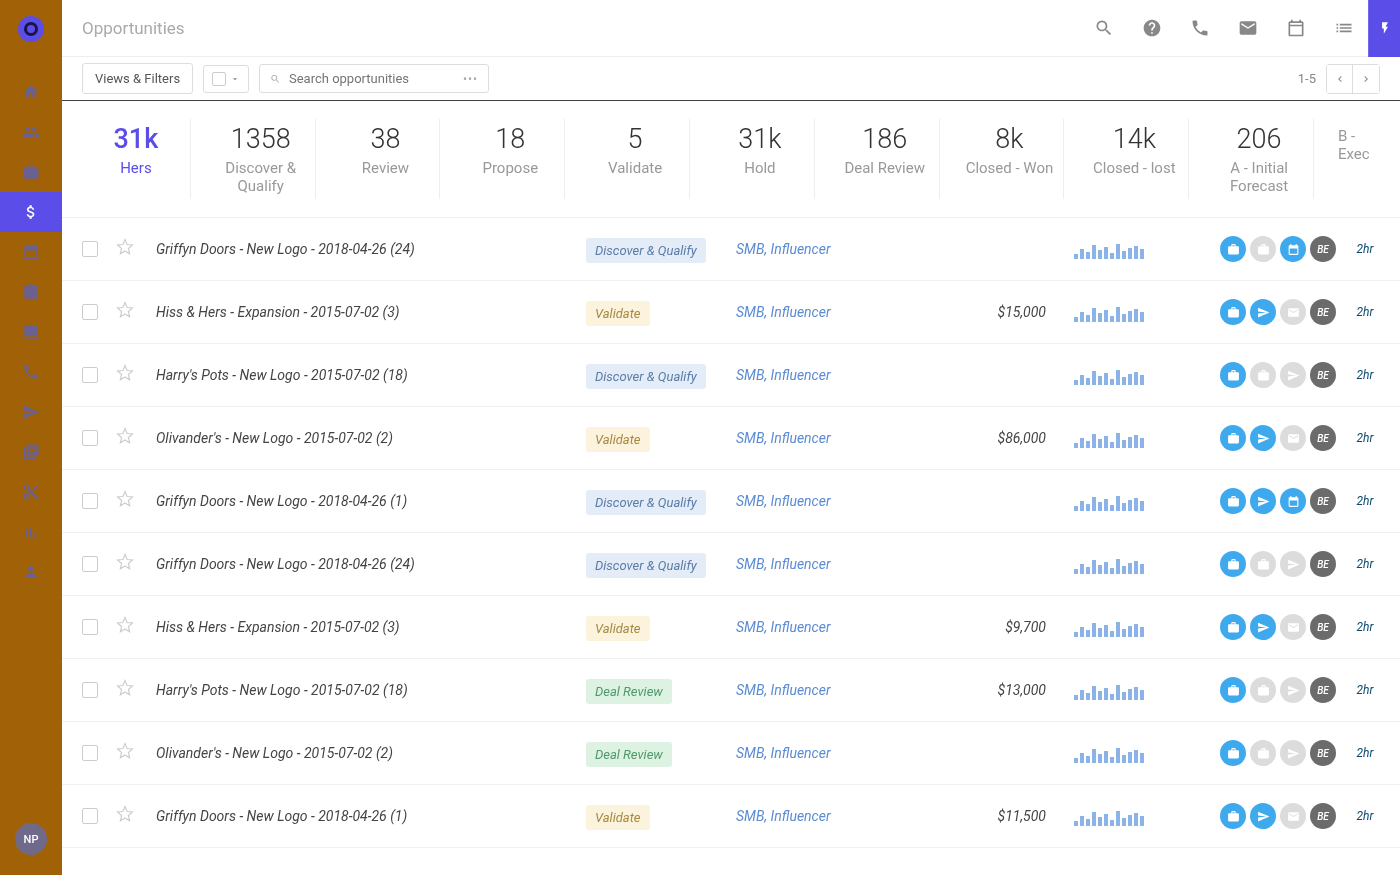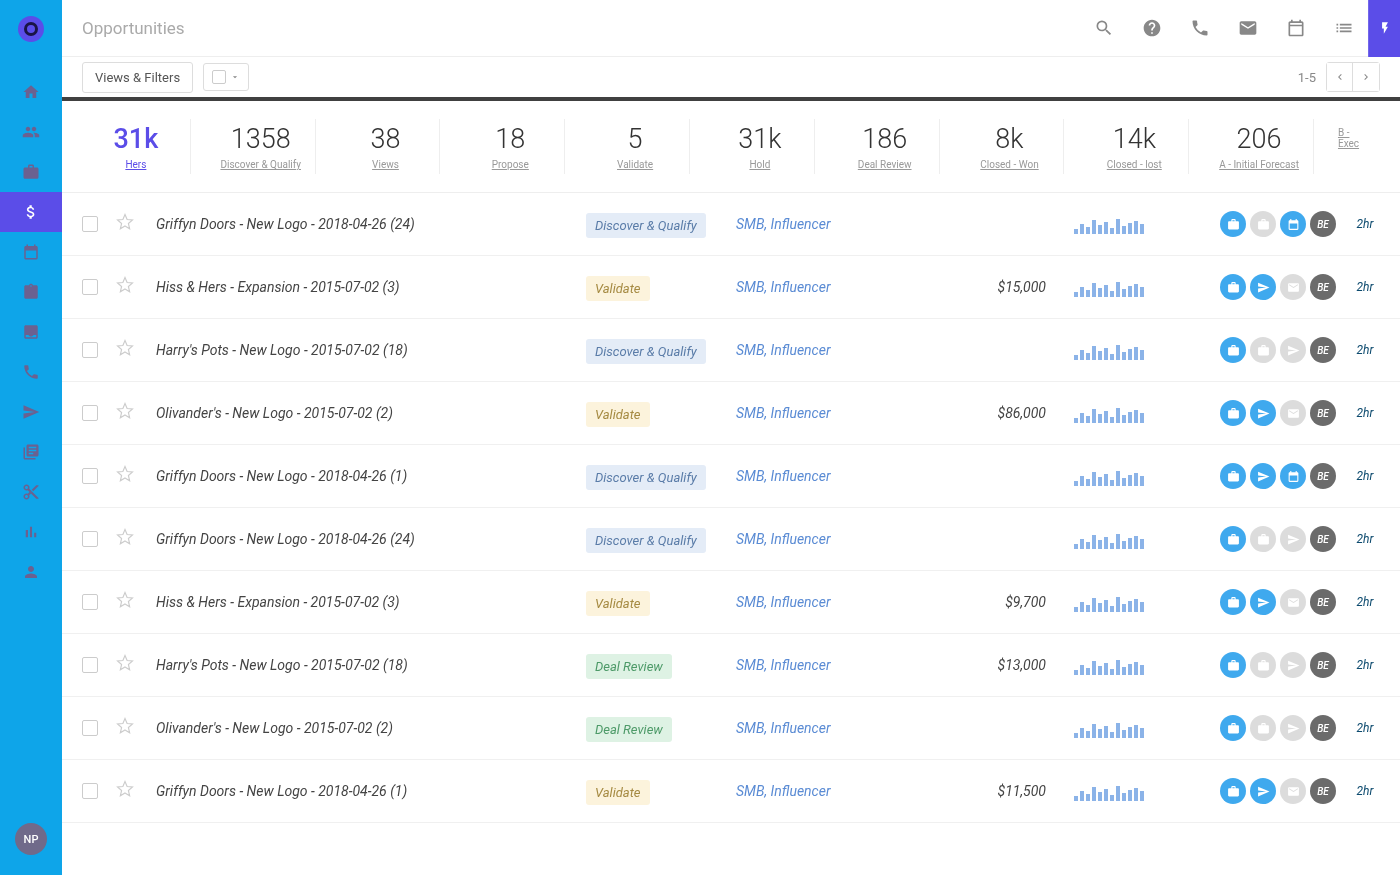--- a/index.html
+++ b/index.html
@@ -1,19 +1,19 @@
 <!DOCTYPE html>
 <html><head>
 <meta charset="utf-8">
 <style>
 * { margin: 0; padding: 0; box-sizing: border-box; font-family: -apple-system, BlinkMacSystemFont, 'Segoe UI', Roboto, sans-serif; }
 body { display: flex; height: 100vh; overflow: hidden; background: #fff; }
 
 
-.sidebar { width: 62px; background: #0ea5e9; display: flex; flex-direction: column; align-items: center; padding: 16px 0; flex-shrink: 0; position: relative; }
+.sidebar { width: 62px; background: #a16207; display: flex; flex-direction: column; align-items: center; padding: 16px 0; flex-shrink: 0; position: relative; }
 .logo { width: 26px; height: 26px; background: #5b4de8; border-radius: 50%; margin-bottom: 30px; display:flex;align-items:center;justify-content:center; }
 .logo-inner{width:14px;height:14px;border:3px solid #1a1445;border-radius:50%;}
 .nav-icon { width: 62px; height: 40px; display: flex; align-items: center; justify-content: center; cursor: pointer; }
 .nav-icon svg { fill: #6b6190; width: 18px; height: 18px; }
 .nav-icon.active { background: #5b4de8; }
 .nav-icon.active svg { fill: #fff; }
 .avatar-bottom { position: absolute; bottom: 20px; left: 50%; transform: translateX(-50%); width: 32px; height: 32px; background: #706a8a; border-radius: 50%; display:flex;align-items:center;justify-content:center;color:#fff;font-size:11px;font-weight:500;}
 
 
 .main { flex: 1; display: flex; flex-direction: column; overflow: hidden; }
@@ -22,21 +22,21 @@
 .topbar { height: 57px; display: flex; align-items: center; padding: 0 0 0 20px; border-bottom: 1px solid #eee; }
 .title { color: #aaa; font-size: 17px; font-weight: 400; }
 .topbar-right { margin-left: auto; display: flex; align-items: center; height: 100%; }
 .top-icon { width: 48px; display:flex; align-items:center; justify-content:center; }
 .top-icon svg { width: 20px; height: 20px; fill: #888; }
 .btn-opp { background: #5b4de8; color: #fff; padding: 0 20px; height: 57px; display: flex; align-items: center; font-size: 14px; font-weight: 500; cursor:pointer; border:none; }
 .bolt { width: 32px; height: 57px; background: #5b4de8; display:flex;align-items:center;justify-content:center; border-left: 1px solid rgba(255,255,255,0.15); }
 .bolt svg { fill:#fff; width:14px;height:14px;}
 
 
-.toolbar { height: 44px; display: flex; align-items: center; padding: 0 20px; gap: 10px; border-bottom: 4px solid #404040; }
+.toolbar { height: 44px; display: flex; align-items: center; padding: 0 20px; gap: 10px; border-bottom: 1px solid #404040; }
 .vf-btn { border: 1px solid #ddd; border-radius: 3px; padding: 7px 12px; font-size: 13px; color: #555; cursor:pointer; background:#fff; }
 .chk-btn { border: 1px solid #ddd; border-radius: 3px; padding: 6px 8px; display:flex; align-items:center; gap:4px; cursor:pointer; background:#fff; }
 .chk-btn .box{width:14px;height:14px;border:1px solid #ccc;border-radius:2px;}
 .chk-btn svg{width:10px;height:10px;fill:#888;}
 .search-wrap { border: 1px solid #ddd; border-radius: 3px; padding: 6px 10px; display:flex; align-items:center; gap:8px; width:230px; }
 .search-wrap svg{width:14px;height:14px;fill:#aaa;}
 .search-wrap input { border:none; outline:none; font-size:13px; flex:1; color:#555; }
 .dots3 { color:#aaa; font-size:12px; margin-left:auto; letter-spacing:1px;}
 .pager-wrap { margin-left:auto; display:flex; align-items:center; gap:10px; }
 .pager-label { font-size:13px; color:#888; }
@@ -45,21 +45,21 @@
 .pager-btns button:first-child{border-right:1px solid #ddd;}
 .pager-btns svg{width:12px;height:12px;fill:#888;}
 
 
 .stats { display: flex; padding: 18px 20px; overflow-x: hidden; border-bottom: 1px solid #eee; gap: 16px; }
 .stat { flex:1; text-align:center; border-right:1px solid #eee; padding: 4px 8px; min-width: 100px;}
 .stat:last-child{border-right:none;}
 .stat.cut { flex:0; min-width:50px; text-align:left; padding-left:8px;}
 .stat .num { font-size: 27px; font-weight: 300; color: #333; }
 .stat.first .num { color: #5b4de8; font-weight: 500; }
-.stat .lbl { font-size: 10px; color: #999; margin-top: 4px; text-decoration: underline; }
+.stat .lbl { font-size: 15px; color: #999; margin-top: 4px; }
 .stat.first .lbl { color: #5b4de8; }
 
 
 .rows { flex:1; overflow-y: hidden; font-style: italic; }
 .row { height: 63px; display: flex; align-items: center; padding: 0 20px; border-bottom: 1px solid #f0f0f0; }
 .row .cb { width: 16px; height:16px; border:1px solid #ccc; border-radius:2px; margin-right: 18px; cursor:pointer; }
 .row .star { margin-right: 22px; cursor:pointer; }
 .row .star svg{width:18px;height:18px;fill:none;stroke:#ccc;stroke-width:1.5;}
 .row .name { width: 430px; font-size: 14px; color: #444; }
 .row .stage { width: 150px; }
@@ -200,20 +200,27 @@
   </div>
 
   <div class="toolbar">
     <button class="vf-btn">Views &amp; Filters</button>
     <div class="chk-btn">
       <div class="box"></div>
       <svg viewBox="0 0 24 24">
           <path d="M7 10l5 5 5-5z"></path>
         </svg>
     </div>
+    <div class="search-wrap">
+      <svg viewBox="0 0 24 24">
+          <path d="M15.5 14h-.79l-.28-.27A6.47 6.47 0 0016 9.5 6.5 6.5 0 109.5 16c1.61 0 3.09-.59 4.23-1.57l.27.28v.79l5 4.99L20.49 19l-4.99-5zm-6 0C7.01 14 5 11.99 5 9.5S7.01 5 9.5 5 14 7.01 14 9.5 11.99 14 9.5 14z"></path>
+        </svg>
+      <input placeholder="Search opportunities" style="">
+      <span class="dots3">•••</span>
+    </div>
     <div class="pager-wrap">
       <span class="pager-label">1-5</span>
       <div class="pager-btns">
         <button>
             <svg viewBox="0 0 24 24">
               <path d="M15.41 7.41L14 6l-6 6 6 6 1.41-1.41L10.83 12z"></path>
             </svg>
           </button>
         <button>
             <svg viewBox="0 0 24 24">
@@ -228,21 +235,21 @@
       <div class="stat first">
         <div class="num">31k</div>
         <div class="lbl">Hers</div>
       </div>
       <div class="stat">
         <div class="num">1358</div>
         <div class="lbl">Discover &amp; Qualify</div>
       </div>
       <div class="stat">
         <div class="num">38</div>
-        <div class="lbl">Views</div>
+        <div class="lbl">Review</div>
       </div>
       <div class="stat">
         <div class="num">18</div>
         <div class="lbl">Propose</div>
       </div>
       <div class="stat">
         <div class="num">5</div>
         <div class="lbl">Validate</div>
       </div>
       <div class="stat">

